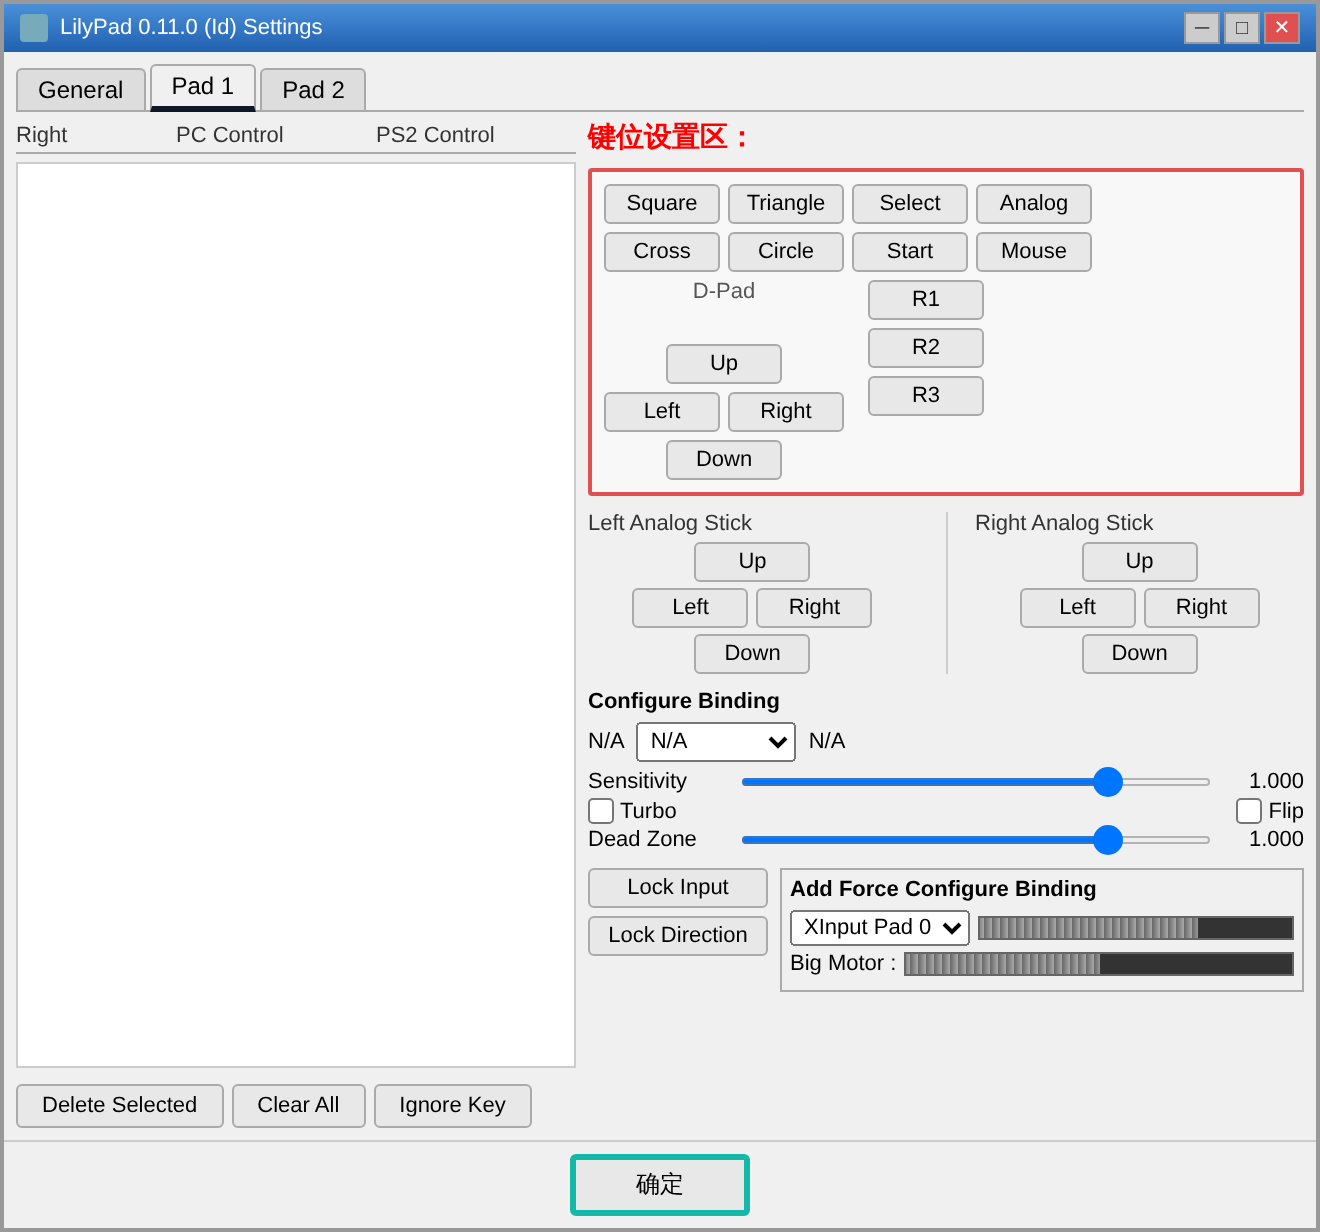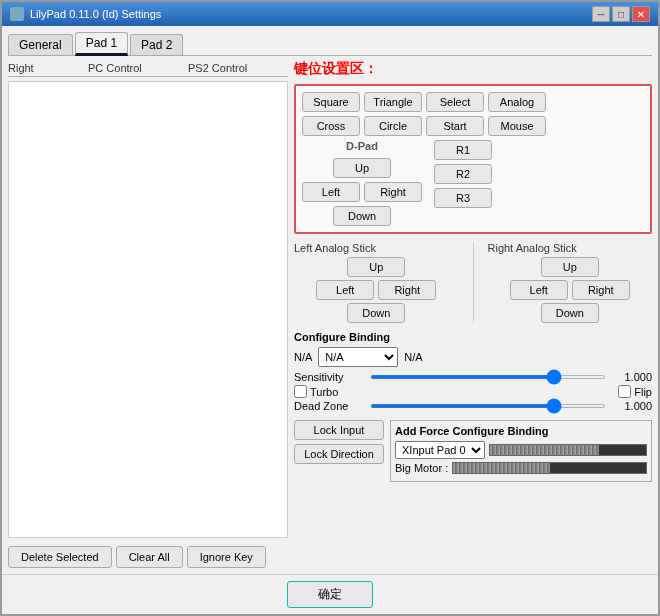--- a/index.html
+++ b/index.html
@@ -167,22 +167,21 @@
     .dpad-right {
       display: flex;
       flex-direction: column;
       gap: 4px;
       margin-left: 6px;
     }
     .dpad-label {
       font-size: 11px;
       text-align: center;
       color: #555;
-      margin-bottom: 2px;
-      font-weight: bold;
+      margin-bottom: 16px;
     }
     .analog-section {
       display: flex;
       gap: 10px;
       margin-top: 4px;
     }
     .analog-group {
       flex: 1;
       display: flex;
       flex-direction: column;
@@ -293,21 +292,21 @@
     .ok-bar {
       display: flex;
       justify-content: center;
       padding: 6px;
       border-top: 1px solid #ccc;
       background: #f0f0f0;
     }
     .ok-btn {
       padding: 4px 30px;
       background: #e8e8e8;
-      border: 1px solid #14b8a6;
+      border: 3px solid #14b8a6;
       border-radius: 3px;
       cursor: pointer;
       font-size: 12px;
     }
     .sensitivity-section {
       display: flex;
       flex-direction: column;
       gap: 2px;
     }
     .row-with-flip {

